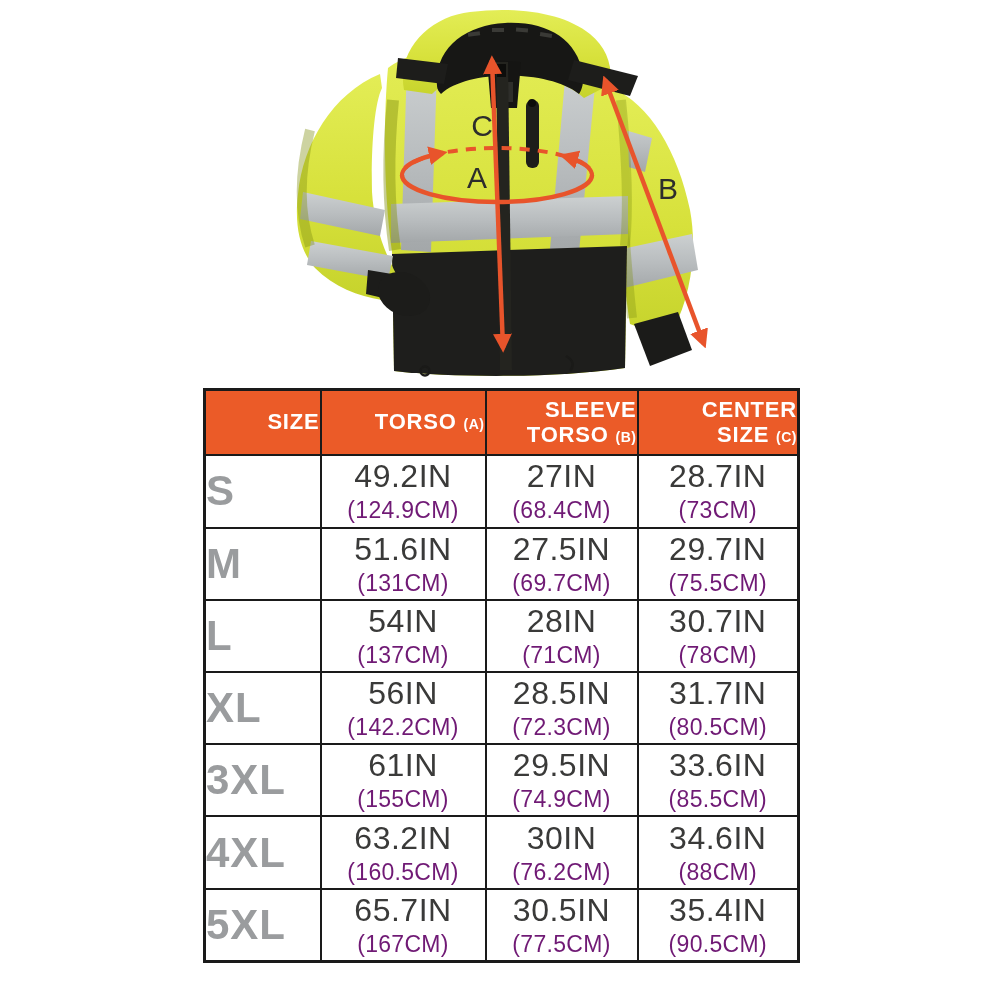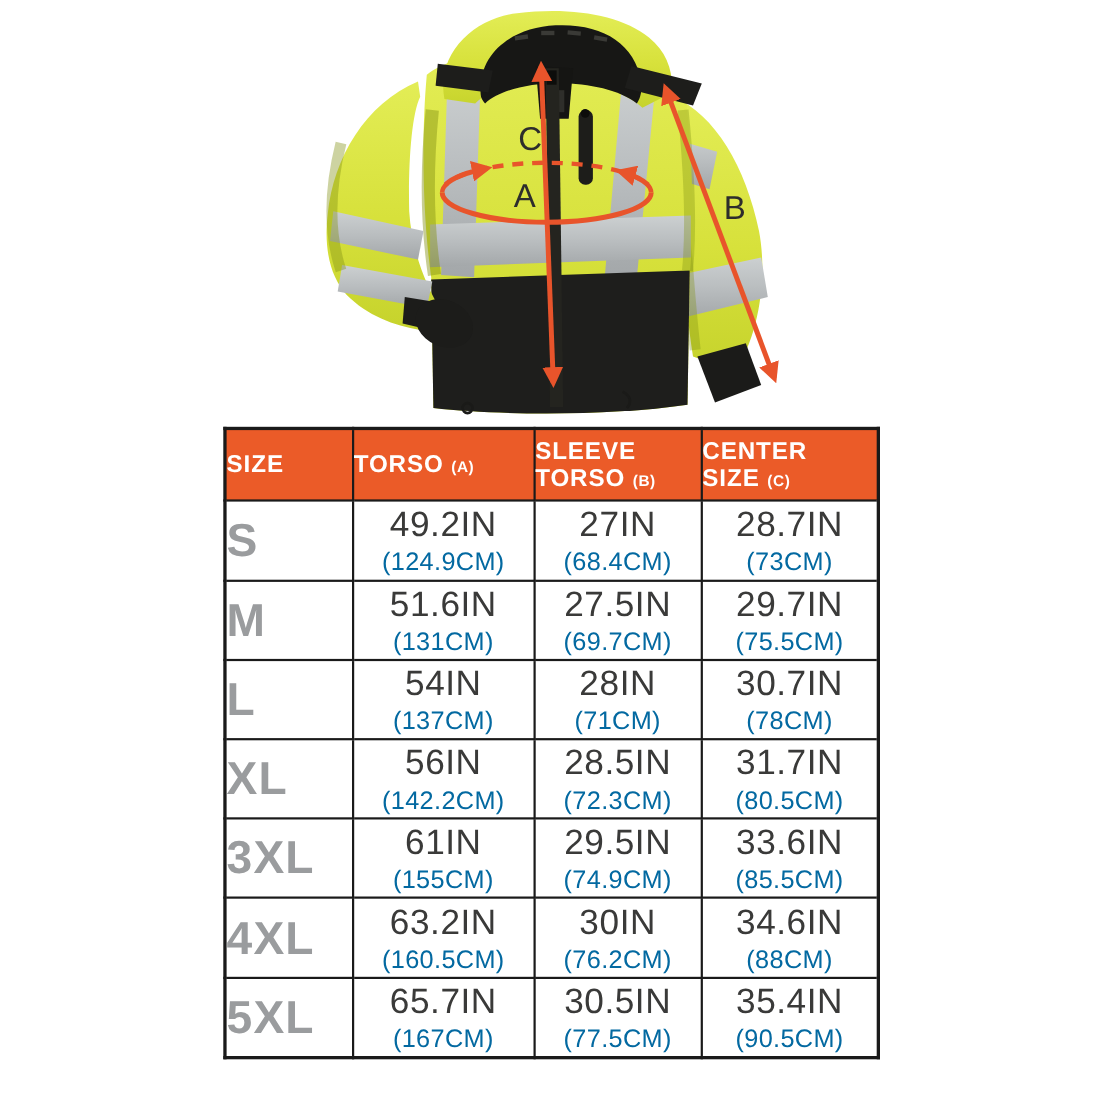--- a/index.html
+++ b/index.html
@@ -13,31 +13,31 @@
   
   table.size-table{
     position:absolute;left:203px;top:388px;width:594px;height:575px;
     border-collapse:collapse;table-layout:fixed;background:#ffffff;
     border:3px solid #1a1a1a;
   }
   table.size-table td, table.size-table th{border:2px solid #1a1a1a;padding:0;}
   tr.hdr{height:62px;}
   tr.datarow{height:64px;}
   th.hcell{
-    background:#EB5B28;color:#ffffff;font-weight:bold;text-align:left;
+    background:#EB5B28;color:#ffffff;font-weight:bold;text-align:right;
     font-size:22px;line-height:1.12;letter-spacing:0.8px;vertical-align:middle;
   }
   th.hcell .tag{font-size:14px;letter-spacing:0.5px;}
   td.size-cell{
     color:#9a9c9e;font-weight:bold;font-size:42px;letter-spacing:1px;
     text-align:left;padding-left:15px;vertical-align:middle;background:#fff;
   }
   td.data-cell{text-align:center;vertical-align:middle;background:#fff;}
   td.data-cell .in{font-size:32px;color:#3a3a39;letter-spacing:0.5px;}
-  td.data-cell .cm{font-size:23px;color:#0369a1;margin-top:2px;letter-spacing:0.3px;}
+  td.data-cell .cm{font-size:23px;color:#701a75;margin-top:2px;letter-spacing:0.3px;}
 
   
   .arr{stroke:#E8542B;stroke-width:4.5;fill:none;}
   .arr-dash{stroke:#E8542B;stroke-width:4;fill:none;stroke-dasharray:10 8;}
   .ah{fill:#E8542B;}
   .mlabel{font-family:"Liberation Sans",sans-serif;font-size:30px;fill:#2d2d2c;text-anchor:middle;}
 </style>
 </head>
 <body>
 

